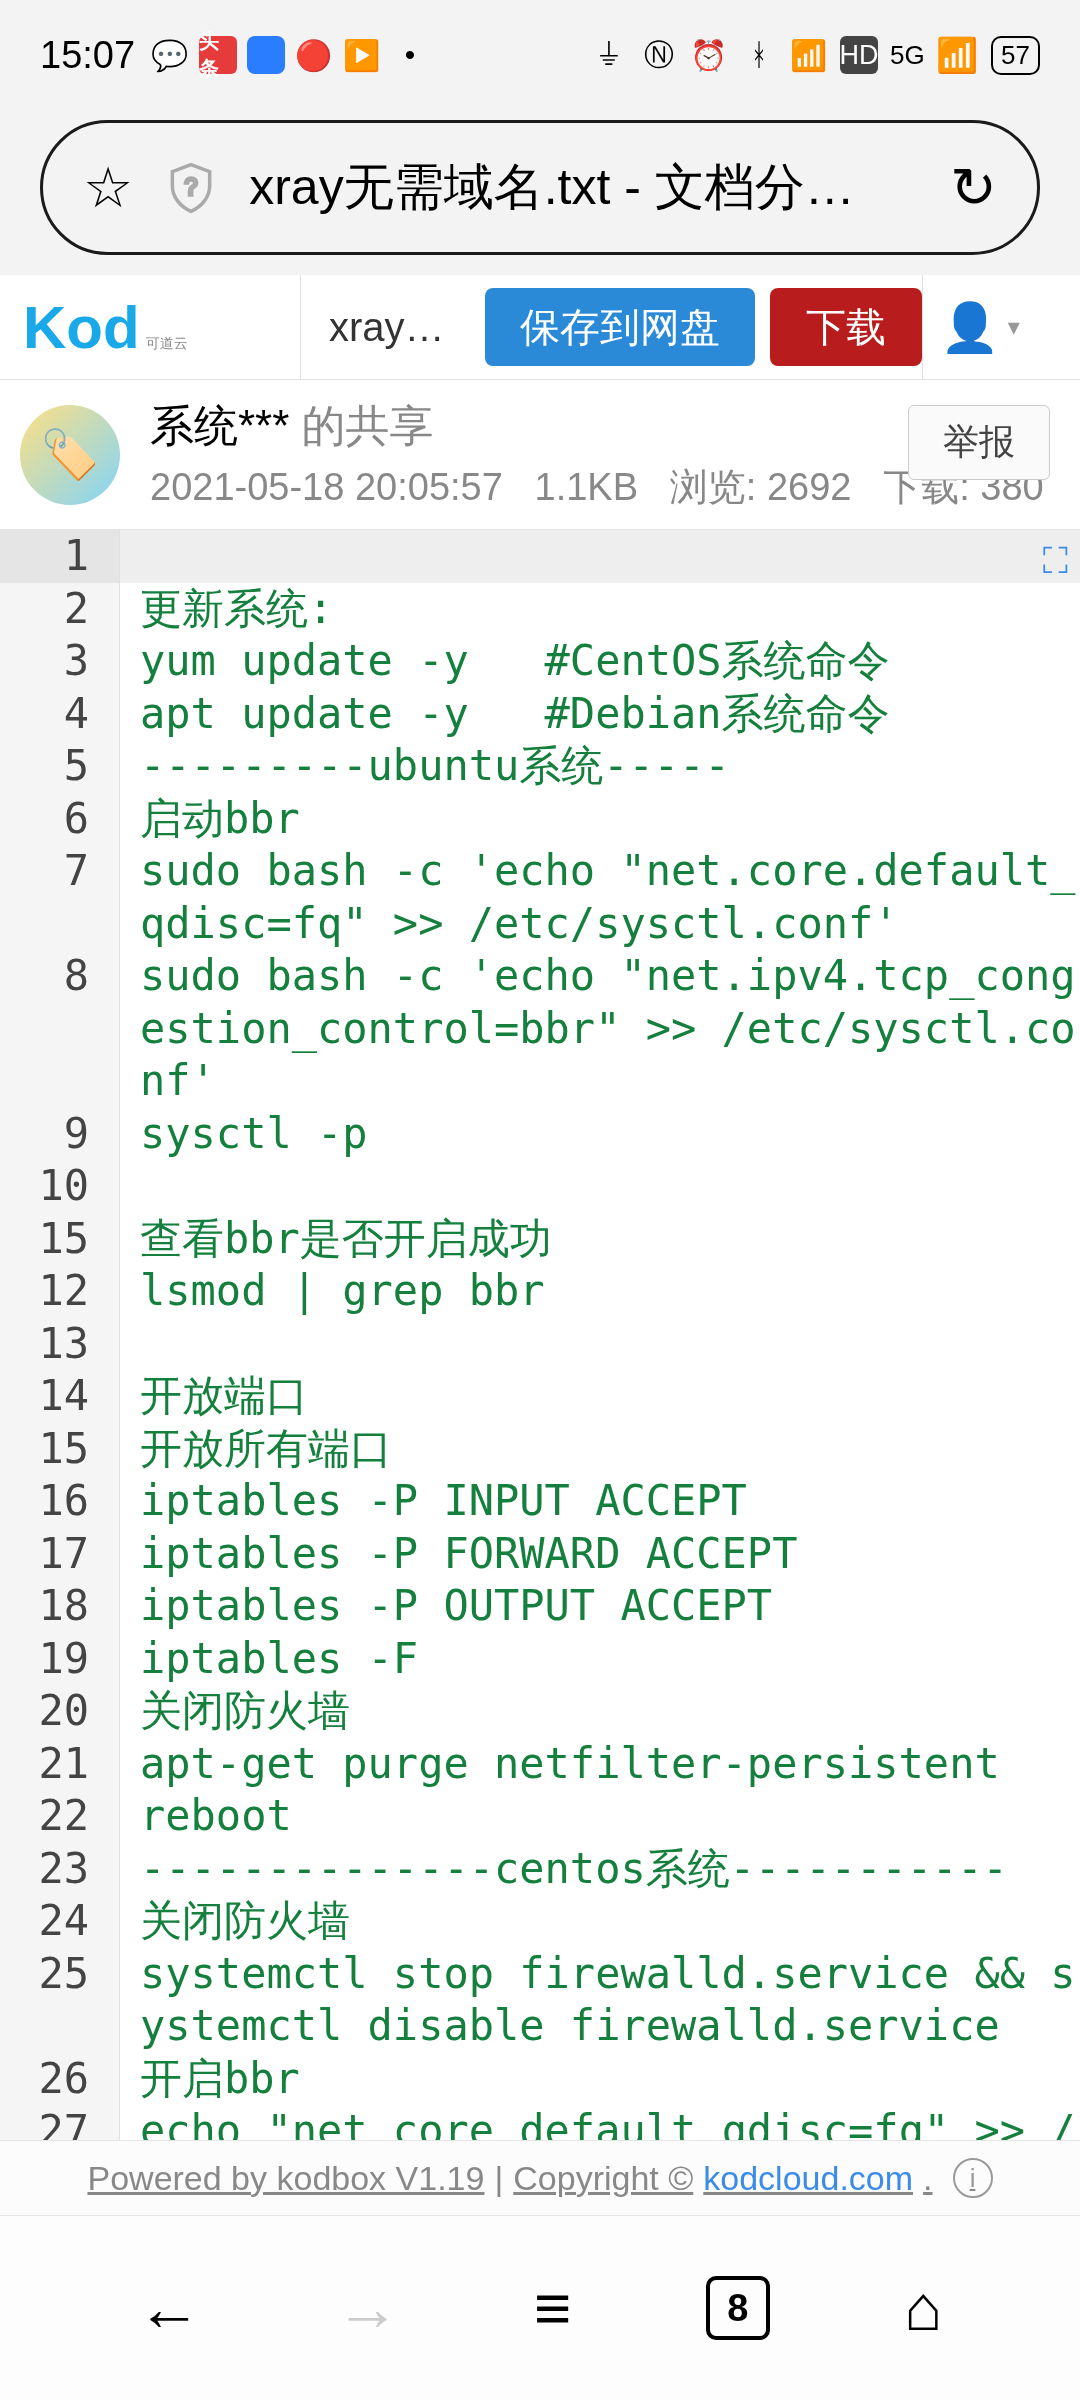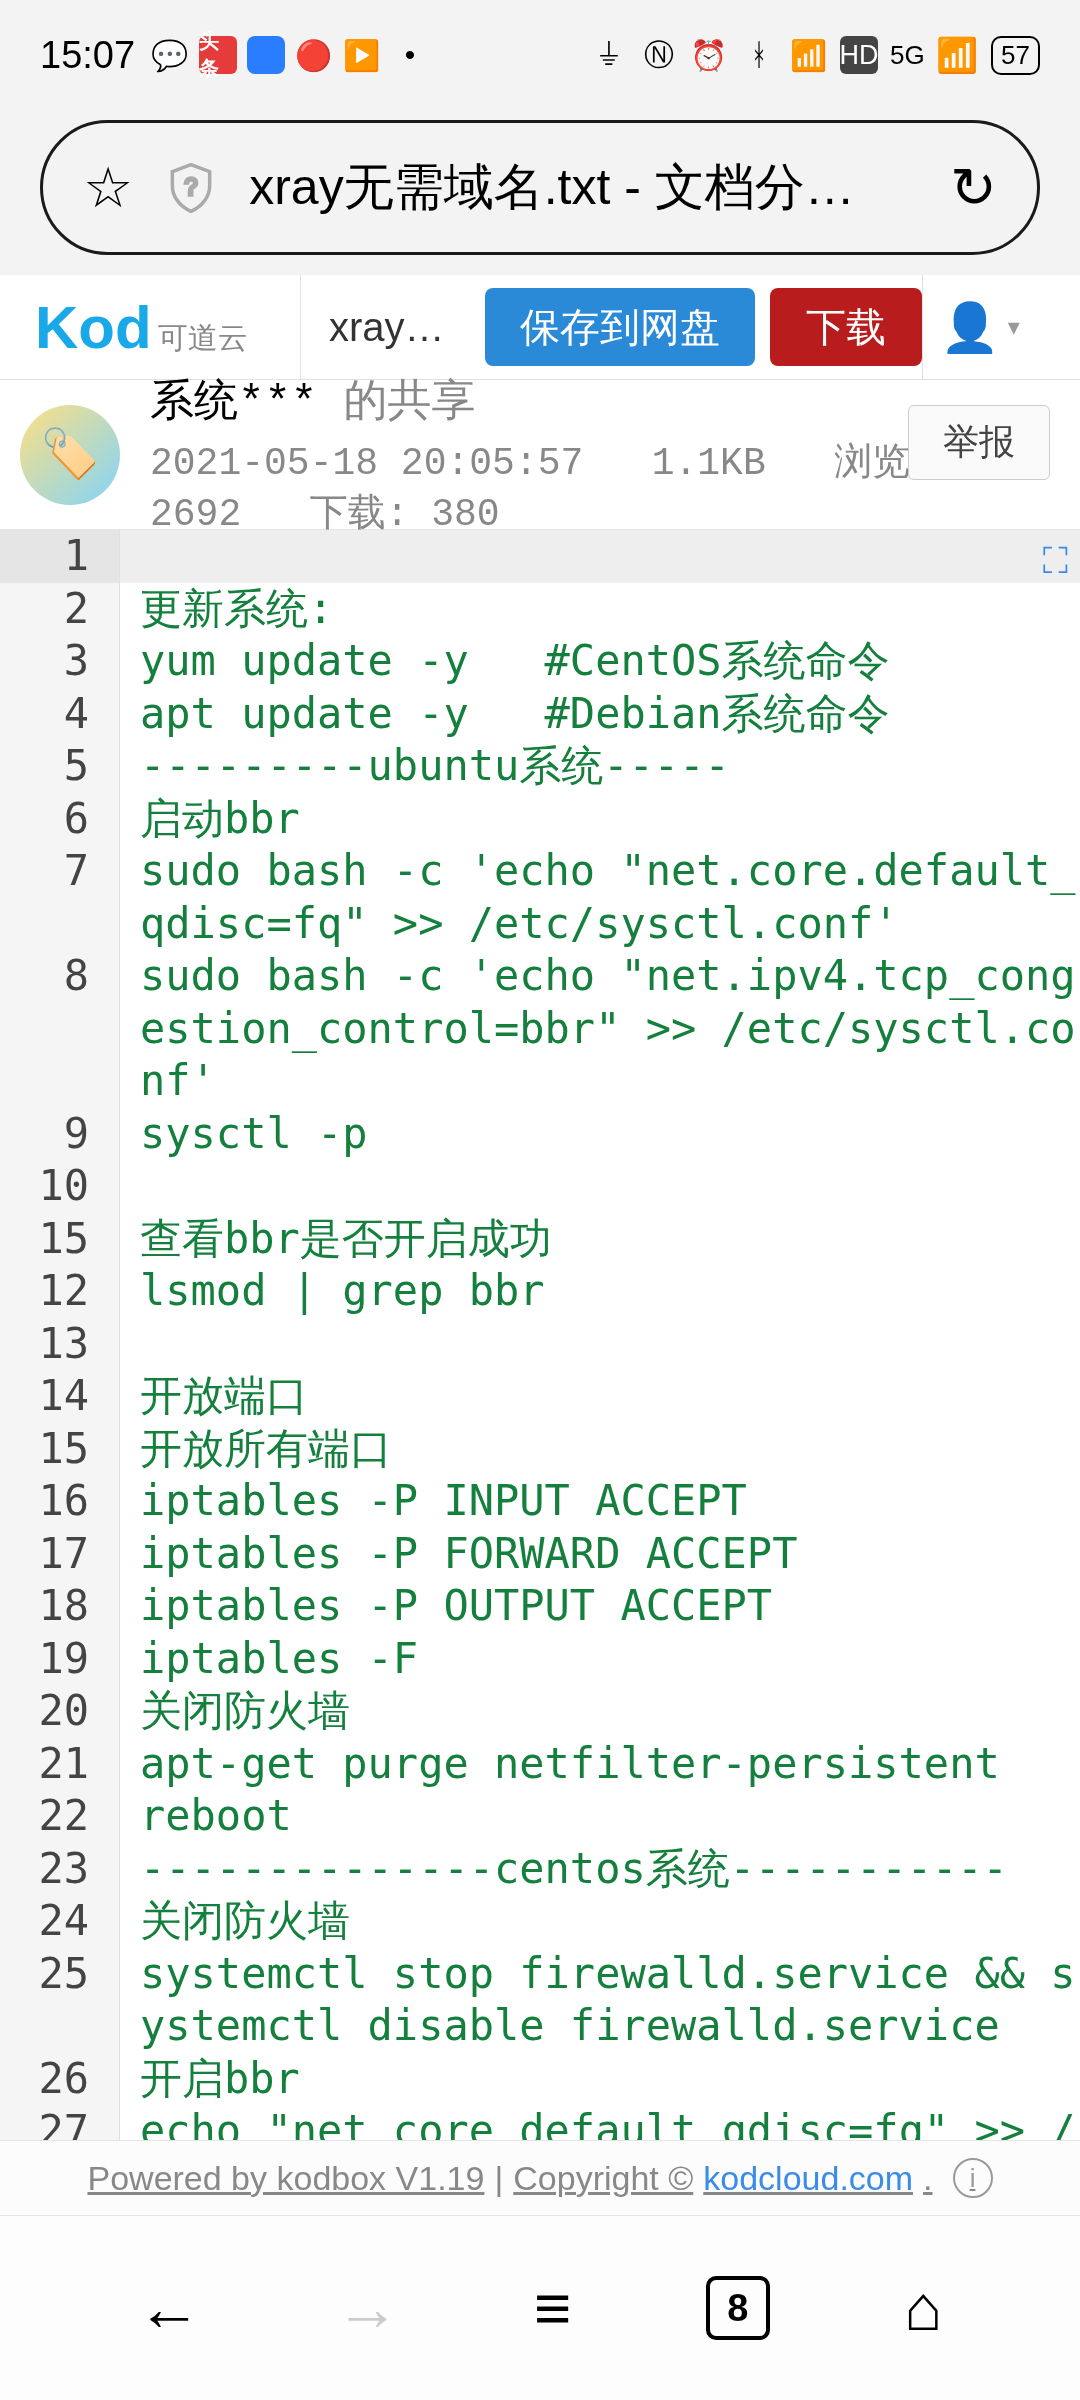--- a/index.html
+++ b/index.html
@@ -48,26 +48,26 @@
 .refresh { font-size: 56px; }
 .page { background: #fff; }
 .toolbar {
   height: 105px;
   display: flex;
   align-items: center;
   border-bottom: 1px solid #e0e0e0;
 }
 .logo {
   width: 300px;
-  padding-left: 35px;
+  padding-left: 23px;
   display: flex;
   align-items: baseline;
 }
 .logo-main { font-size: 60px; font-weight: 700; color: #1aa9e8; font-family: Arial; }
-.logo-sub { font-size: 30px; color: #888; margin-left: 6px; }
+.logo-sub { font-size: 14px; color: #888; margin-left: 6px; }
 .tab {
   border-left: 1px solid #e0e0e0;
   height: 100%;
   display: flex;
   align-items: center;
   padding: 0 28px;
   font-size: 40px;
   color: #333;
   width: 170px;
 }
@@ -94,21 +94,20 @@
   font-size: 48px;
   gap: 8px;
 }
 .share-row {
   height: 150px;
   display: flex;
   align-items: center;
   padding: 0 30px 0 20px;
   border-bottom: 1px solid #e5e5e5;
   position: relative;
-  font-family: Liberation Mono, monospace;
 }
 .avatar {
   width: 100px; height: 100px; border-radius: 50%;
   background: linear-gradient(135deg, #ffe082, #81d4fa);
   display: flex; align-items: center; justify-content: center;
   overflow: hidden;
 }
 .avatar::after { content: "🏷️"; font-size: 48px; }
 .share-info { margin-left: 30px; flex: 1; }
 .share-title { font-size: 44px; color: #000; }

